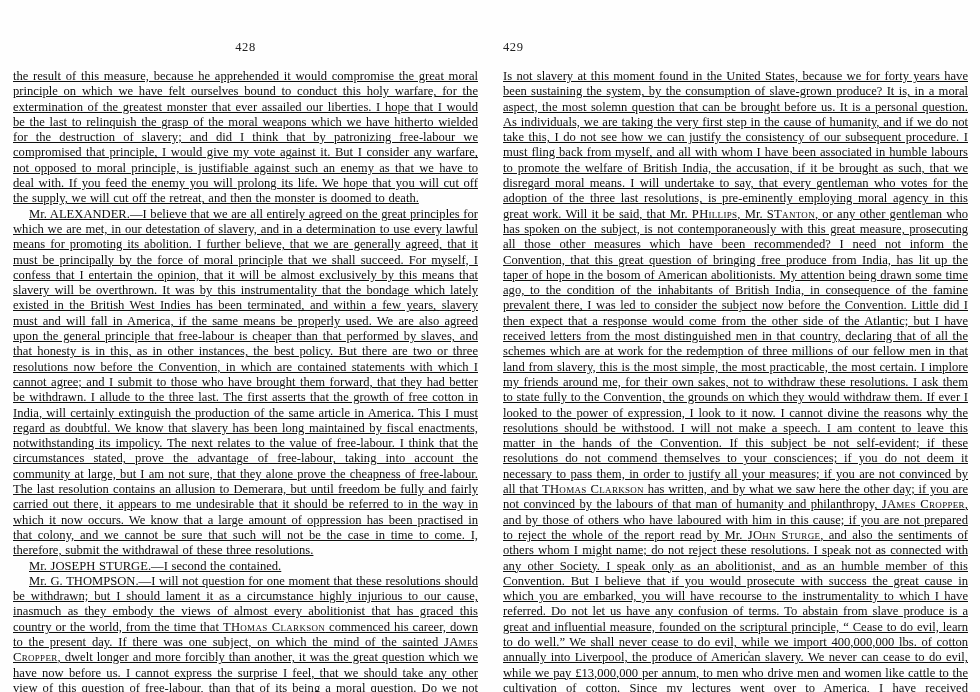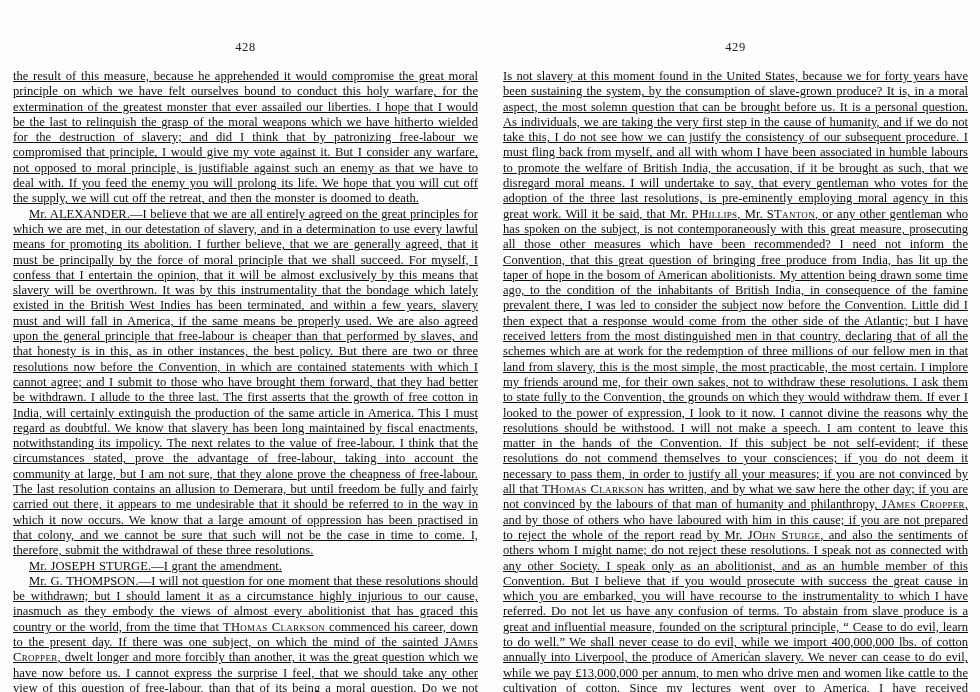--- a/index.html
+++ b/index.html
@@ -37,21 +37,21 @@
   .folio {
     text-align: center;
     font-size: 12.5px;
     letter-spacing: 0.6px;
     margin-top: 39px;
     margin-bottom: 0;
     height: 16px;
     line-height: 16px;
     color: #2a2a2a;
   }
-  .col-right .folio { text-align: center; }
+  .col-right .folio { text-align: left; }
 
   .body-text {
     margin-top: 14px;
     font-size: 12.6px;
     line-height: 15.3px;
     text-align: justify;
     text-justify: inter-word;
     word-spacing: 0.5px;
     -webkit-hyphens: none;
     hyphens: none;
@@ -84,21 +84,21 @@
 <body>
 
 <div id="page">
   <div class="scan-layer">
 
     <div class="column col-left">
       <div class="folio">428</div>
       <div class="body-text">
         <p>the result of this measure, because he apprehended it would compromise the great moral principle on which we have felt ourselves bound to conduct this holy warfare, for the extermination of the greatest monster that ever assailed our liberties. I hope that I would be the last to relinquish the grasp of the moral weapons which we have hitherto wielded for the destruction of slavery; and did I think that by patronizing free-labour we compromised that principle, I would give my vote against it. But I consider any warfare, not opposed to moral principle, is justifiable against such an enemy as that we have to deal with. If you feed the enemy you will prolong its life. We hope that you will cut off the supply, we will cut off the retreat, and then the monster is doomed to death.</p>
         <p class="indent">Mr. ALEXANDER.—I believe that we are all entirely agreed on the great principles for which we are met, in our detestation of slavery, and in a determination to use every lawful means for promoting its abolition. I further believe, that we are generally agreed, that it must be principally by the force of moral principle that we shall succeed. For myself, I confess that I entertain the opinion, that it will be almost exclusively by this means that slavery will be overthrown. It was by this instrumentality that the bondage which lately existed in the British West Indies has been terminated, and within a few years, slavery must and will fall in America, if the same means be properly used. We are also agreed upon the general principle that free-labour is cheaper than that performed by slaves, and that honesty is in this, as in other instances, the best policy. But there are two or three resolutions now before the Convention, in which are contained statements with which I cannot agree; and I submit to those who have brought them forward, that they had better be withdrawn. I allude to the three last. The first asserts that the growth of free cotton in India, will certainly extinguish the production of the same article in America. This I must regard as doubtful. We know that slavery has been long maintained by fiscal enactments, notwithstanding its impolicy. The next relates to the value of free-labour. I think that the circumstances stated, prove the advantage of free-labour, taking into account the community at large, but I am not sure, that they alone prove the cheapness of free-labour. The last resolution contains an allusion to Demerara, but until freedom be fully and fairly carried out there, it appears to me undesirable that it should be referred to in the way in which it now occurs. We know that a large amount of oppression has been practised in that colony, and we cannot be sure that such will not be the case in time to come. I, therefore, submit the withdrawal of these three resolutions.</p>
-        <p class="indent">Mr. JOSEPH STURGE.—I grant the amendment.</p>
+        <p class="indent">Mr. JOSEPH STURGE.—I second the contained.</p>
         <p class="indent">Mr. G. THOMPSON.—I will not question for one moment that these resolutions should be withdrawn; but I should lament it as a circumstance highly injurious to our cause, inasmuch as they embody the views of almost every abolitionist that has graced this country or the world, from the time that <span class="sc">THomas Clarkson</span> commenced his career, down to the present day. If there was one subject, on which the mind of the sainted <span class="sc">JAmes Cropper</span>, dwelt longer and more forcibly than another, it was the great question which we have now before us. I cannot express the surprise I feel, that we should take any other view of this question of free-labour, than that of its being a moral question. Do we not bribe the planter of America? Are we not directly his employer? Is it not our money which he takes to Virginia? Is it not from the money we give him, that he lives in prodigality and splendour?</p>
       </div>
     </div>
 
     <div class="column col-right">
       <div class="folio">429</div>
       <div class="body-text">
         <p>Is not slavery at this moment found in the United States, because we for forty years have been sustaining the system, by the consumption of slave-grown produce? It is, in a moral aspect, the most solemn question that can be brought before us. It is a personal question. As individuals, we are taking the very first step in the cause of humanity, and if we do not take this, I do not see how we can justify the consistency of our subsequent procedure. I must fling back from myself, and all with whom I have been associated in humble labours to promote the welfare of British India, the accusation, if it be brought as such, that we disregard moral means. I will undertake to say, that every gentleman who votes for the adoption of the three last resolutions, is pre-eminently employing moral agency in this great work. Will it be said, that Mr. <span class="sc">PHillips</span>, Mr. <span class="sc">STanton</span>, or any other gentleman who has spoken on the subject, is not contemporaneously with this great measure, prosecuting all those other measures which have been recommended? I need not inform the Convention, that this great question of bringing free produce from India, has lit up the taper of hope in the bosom of American abolitionists. My attention being drawn some time ago, to the condition of the inhabitants of British India, in consequence of the famine prevalent there, I was led to consider the subject now before the Convention. Little did I then expect that a response would come from the other side of the Atlantic; but I have received letters from the most distinguished men in that country, declaring that of all the schemes which are at work for the redemption of three millions of our fellow men in that land from slavery, this is the most simple, the most practicable, the most certain. I implore my friends around me, for their own sakes, not to withdraw these resolutions. I ask them to state fully to the Convention, the grounds on which they would withdraw them. If ever I looked to the power of expression, I look to it now. I cannot divine the reasons why the resolutions should be withstood. I will not make a speech. I am content to leave this matter in the hands of the Convention. If this subject be not self-evident; if these resolutions do not commend themselves to your consciences; if you do not deem it necessary to pass them, in order to justify all your measures; if you are not convinced by all that <span class="sc">THomas Clarkson</span> has written, and by what we saw here the other day; if you are not convinced by the labours of that man of humanity and philanthropy, <span class="sc">JAmes Cropper</span>, and by those of others who have laboured with him in this cause; if you are not prepared to reject the whole of the report read by Mr. <span class="sc">JOhn Sturge</span>, and also the sentiments of others whom I might name; do not reject these resolutions. I speak not as connected with any other Society. I speak only as an abolitionist, and as an humble member of this Convention. But I believe that if you would prosecute with success the great cause in which you are embarked, you will have recourse to the instrumentality to which I have referred. Do not let us have any confusion of terms. To abstain from slave produce is a great and influential measure, founded on the scriptural principle, “ Cease to do evil, learn to do well.” We shall never cease to do evil, while we import 400,000,000 lbs. of cotton annually into Liverpool, the produce of American slavery. We never can cease to do evil, while we pay £13,000,000 per annum, to men who drive men and women like cattle to the cultivation of cotton. Since my lectures went over to America, I have received innumerable letters from all the free states, with the exception of the more western states of New England, approving the course which, I trust, we are now about to pursue. I grant to Mr.</p>
       </div>
       <div class="speck"></div>

